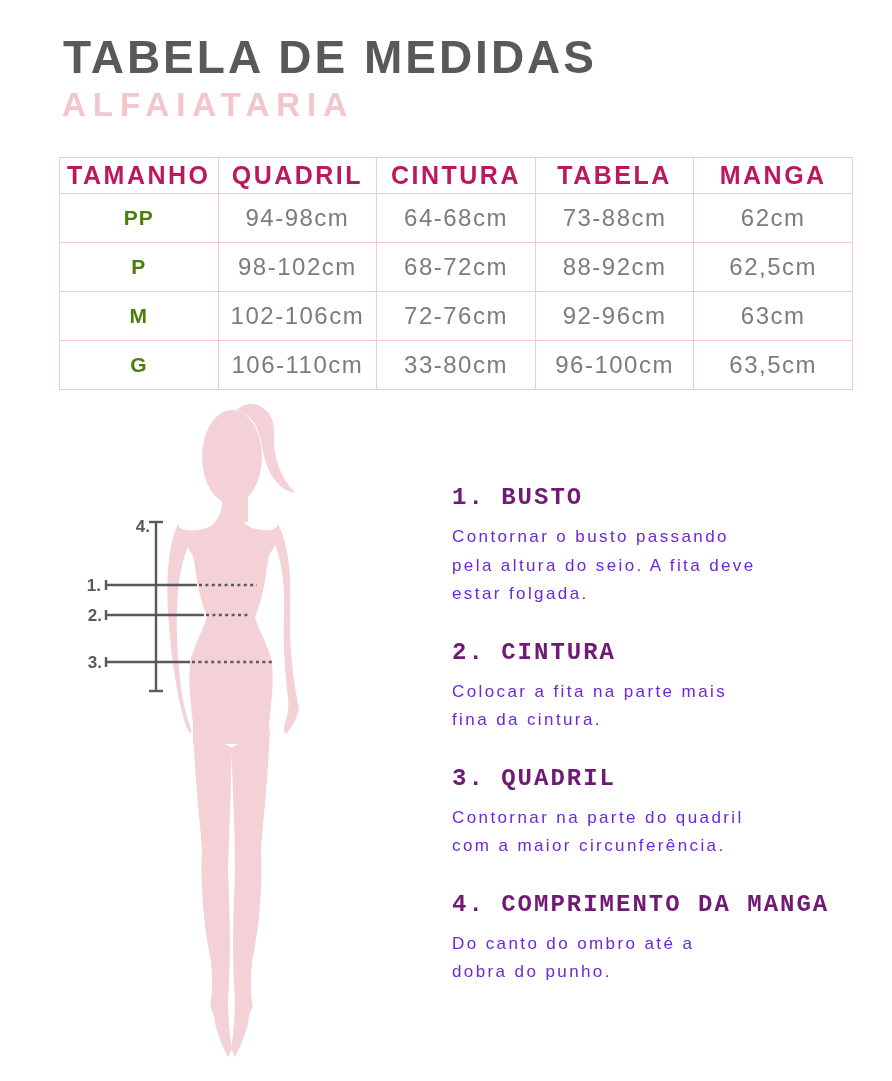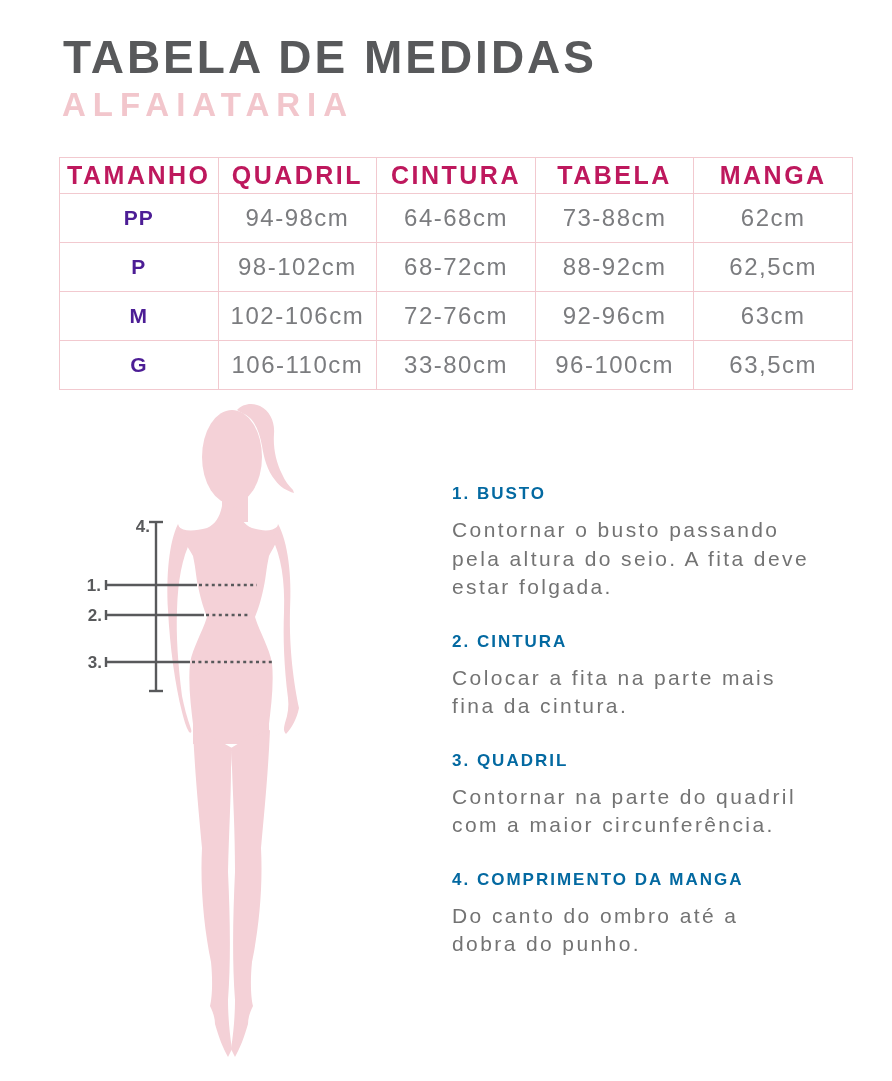--- a/index.html
+++ b/index.html
@@ -58,49 +58,50 @@
     height: 49px;
     font-size: 24px;
     font-weight: normal;
     letter-spacing: 1.5px;
     color: #7b7c7f;
   }
   table.size-table td.size-cell {
     font-size: 21px;
     font-weight: bold;
     letter-spacing: 1px;
-    color: #4c1d95;
+    color: #4d7c0f;
   }
   svg.figure {
     position: absolute;
     left: 80px;
     top: 400px;
     width: 300px;
     height: 660px;
   }
   .instructions {
     position: absolute;
     left: 452px;
     top: 484px;
     width: 432px;
   }
   .instructions section { margin: 0 0 30px 0; }
   .instructions h3 {
     margin: 0 0 12px 0;
-    font-size: 17px;
+    font-size: 24px;
     font-weight: 800;
     letter-spacing: 2px;
-    color: #0369a1;
-    white-space: nowrap;
+    color: #701a75;
+    white-space: nowrap;
+    font-family: Liberation Mono, monospace;
   }
   .instructions .line {
-    font-size: 21px;
+    font-size: 17px;
     letter-spacing: 2.4px;
     line-height: 28.5px;
-    color: #737373;
+    color: #6d28d9;
     white-space: nowrap;
   }
   .sil { fill: #f4d1d7; }
   .mline { stroke: #58595b; stroke-width: 2.4; }
   .mdot { stroke: #58595b; stroke-width: 2.4; stroke-dasharray: 3 3.4; }
   .mlabel {
     font-family: "Liberation Sans", sans-serif;
     font-size: 17px;
     font-weight: bold;
     fill: #58595b;

